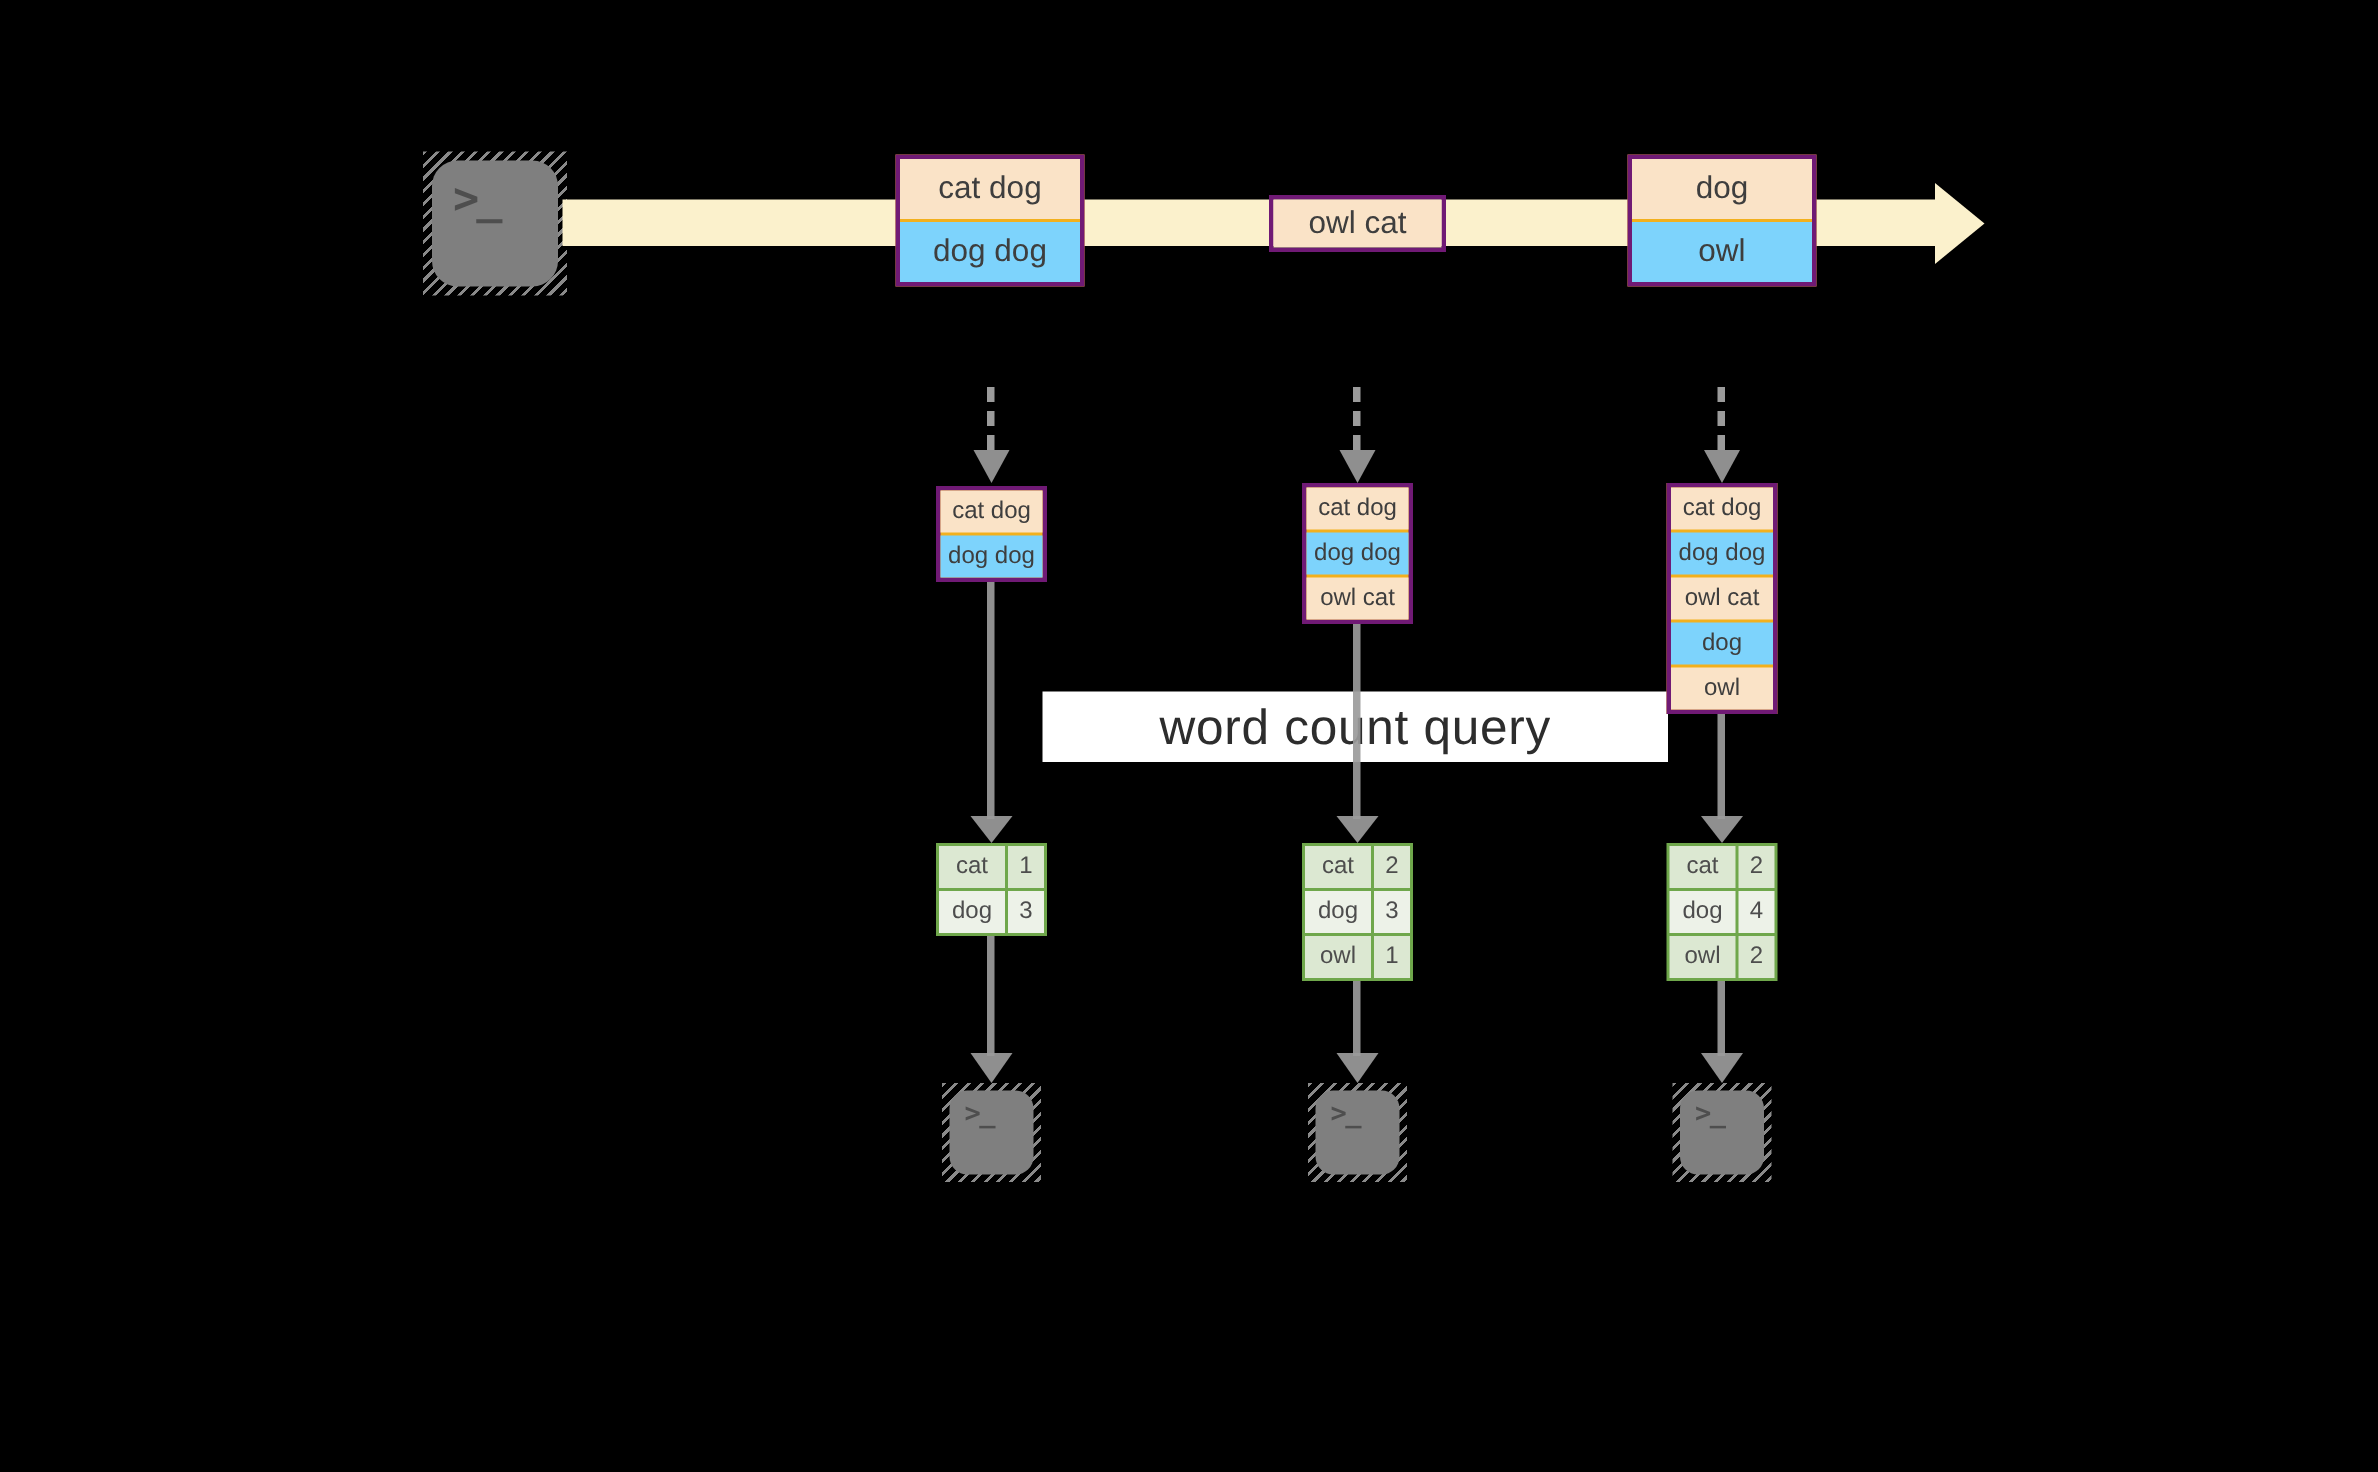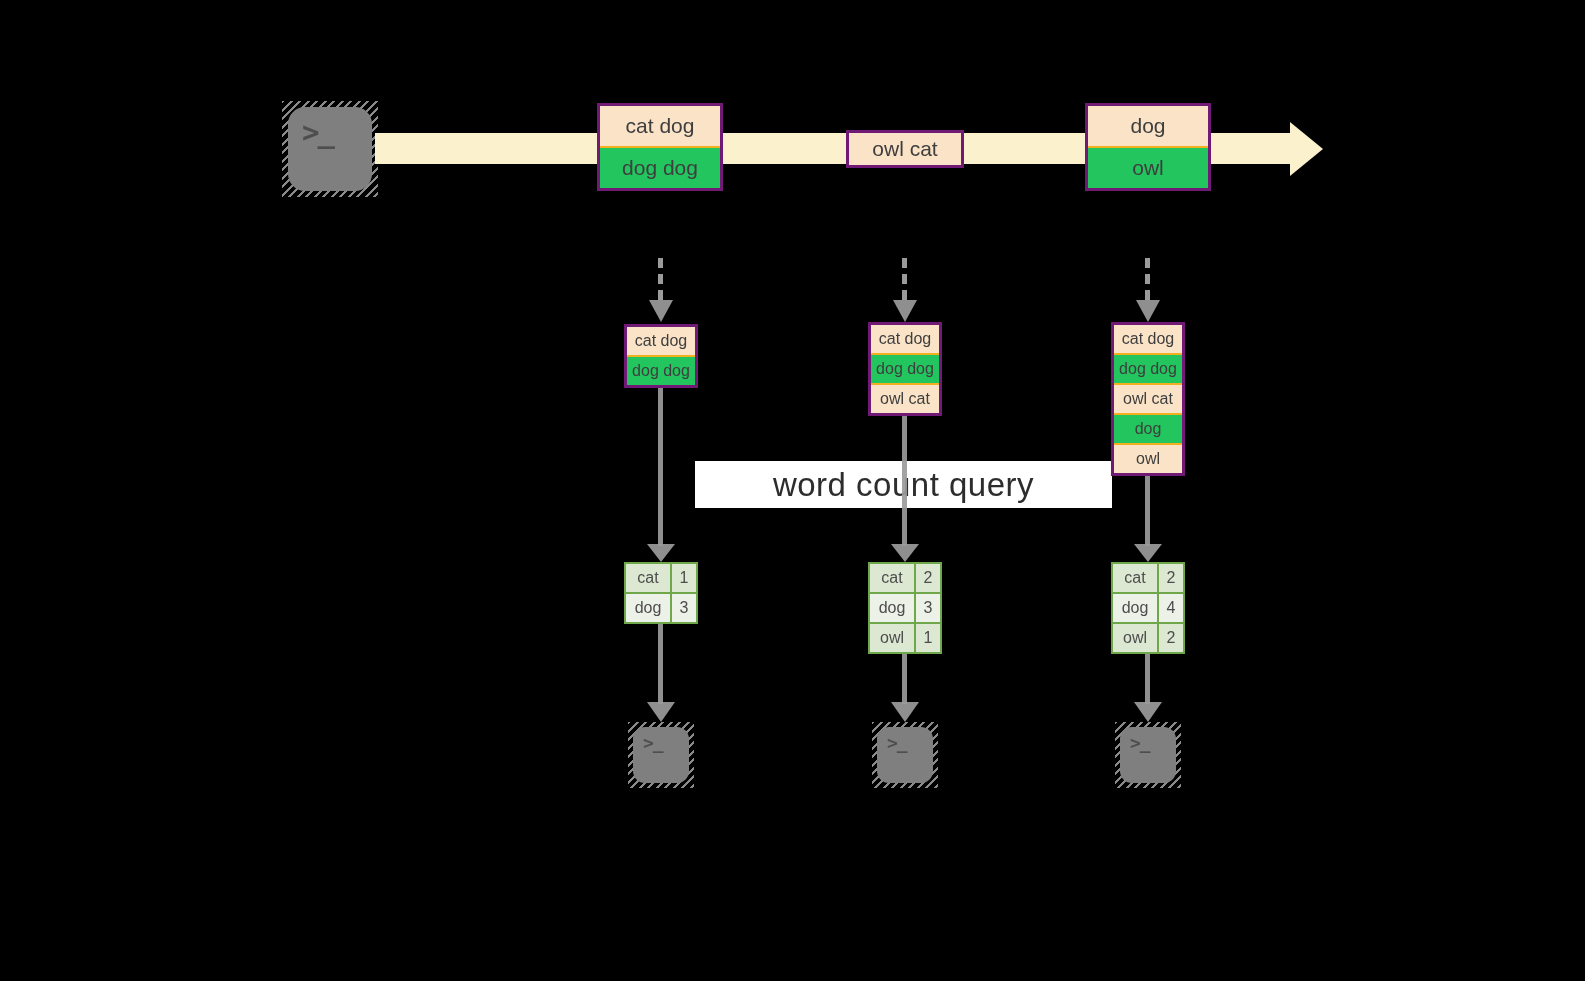--- a/index.html
+++ b/index.html
@@ -16,21 +16,21 @@
   .term.small .glyph{left:10px;top:5px;font-size:18px;letter-spacing:-1px;}
 
   
   .stream-band{position:absolute;left:375px;top:133px;width:915px;height:31px;background:#FBF1CC;z-index:1;}
   .stream-head{position:absolute;left:1290px;top:122px;width:0;height:0;z-index:1;
                border-top:27px solid transparent;border-bottom:27px solid transparent;border-left:33px solid #FBF1CC;}
 
   
   .obox{position:absolute;box-sizing:border-box;border:3px solid #701a75;background:#F2B01E;
         display:flex;flex-direction:column;gap:2px;z-index:3;}
-  .obox .row{display:flex;align-items:center;justify-content:center;color:#3e3e3e;background:#22c55e;}
+  .obox .row{display:flex;align-items:center;justify-content:center;color:#3e3e3e;background:#7dd3fc;}
   .obox .row.peach{background:#FAE3C7;}
   .obox.stream .row{height:40px;font-size:21px;}
   .obox.stream.single .row{height:32px;}
   .obox.state .row{height:28px;font-size:16px;}
 
   
   .gtable{position:absolute;box-sizing:border-box;width:74px;background:#6FA74B;padding:2px;
           display:grid;grid-template-columns:44px 24px;gap:2px;z-index:3;}
   .gtable .cell{height:28px;display:flex;align-items:center;justify-content:center;
                 font-size:16px;color:#4d4d4d;}

